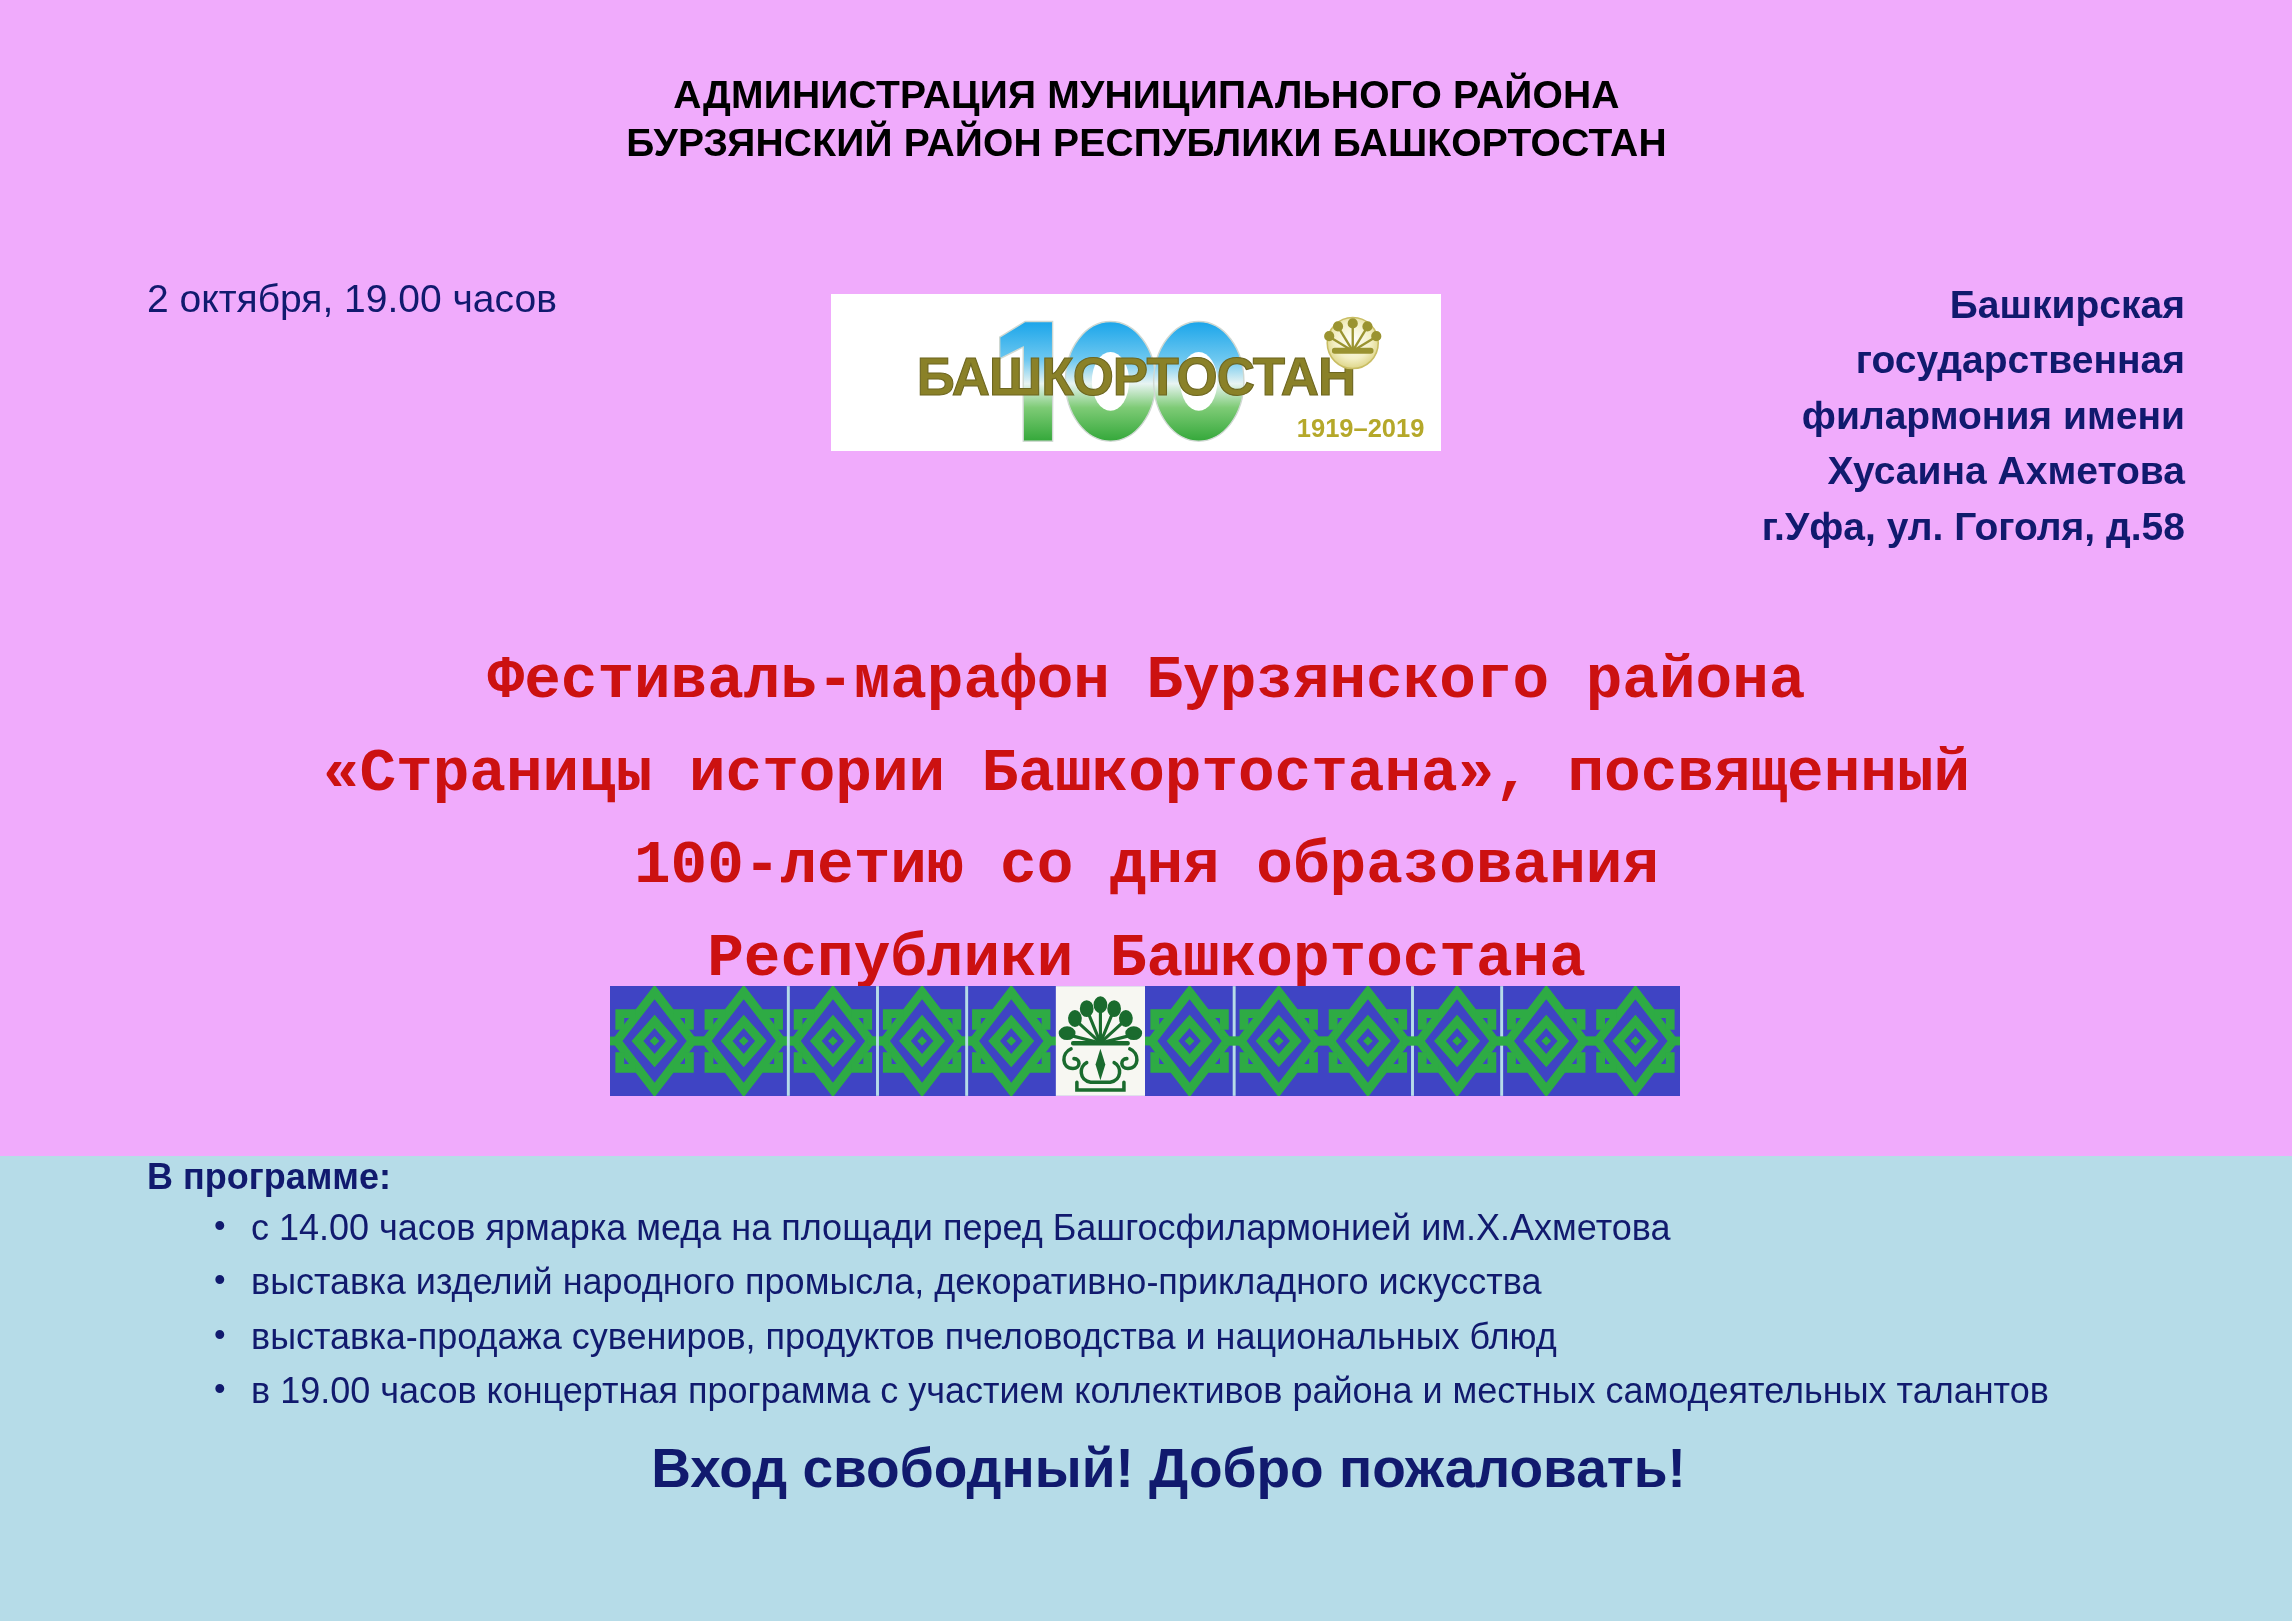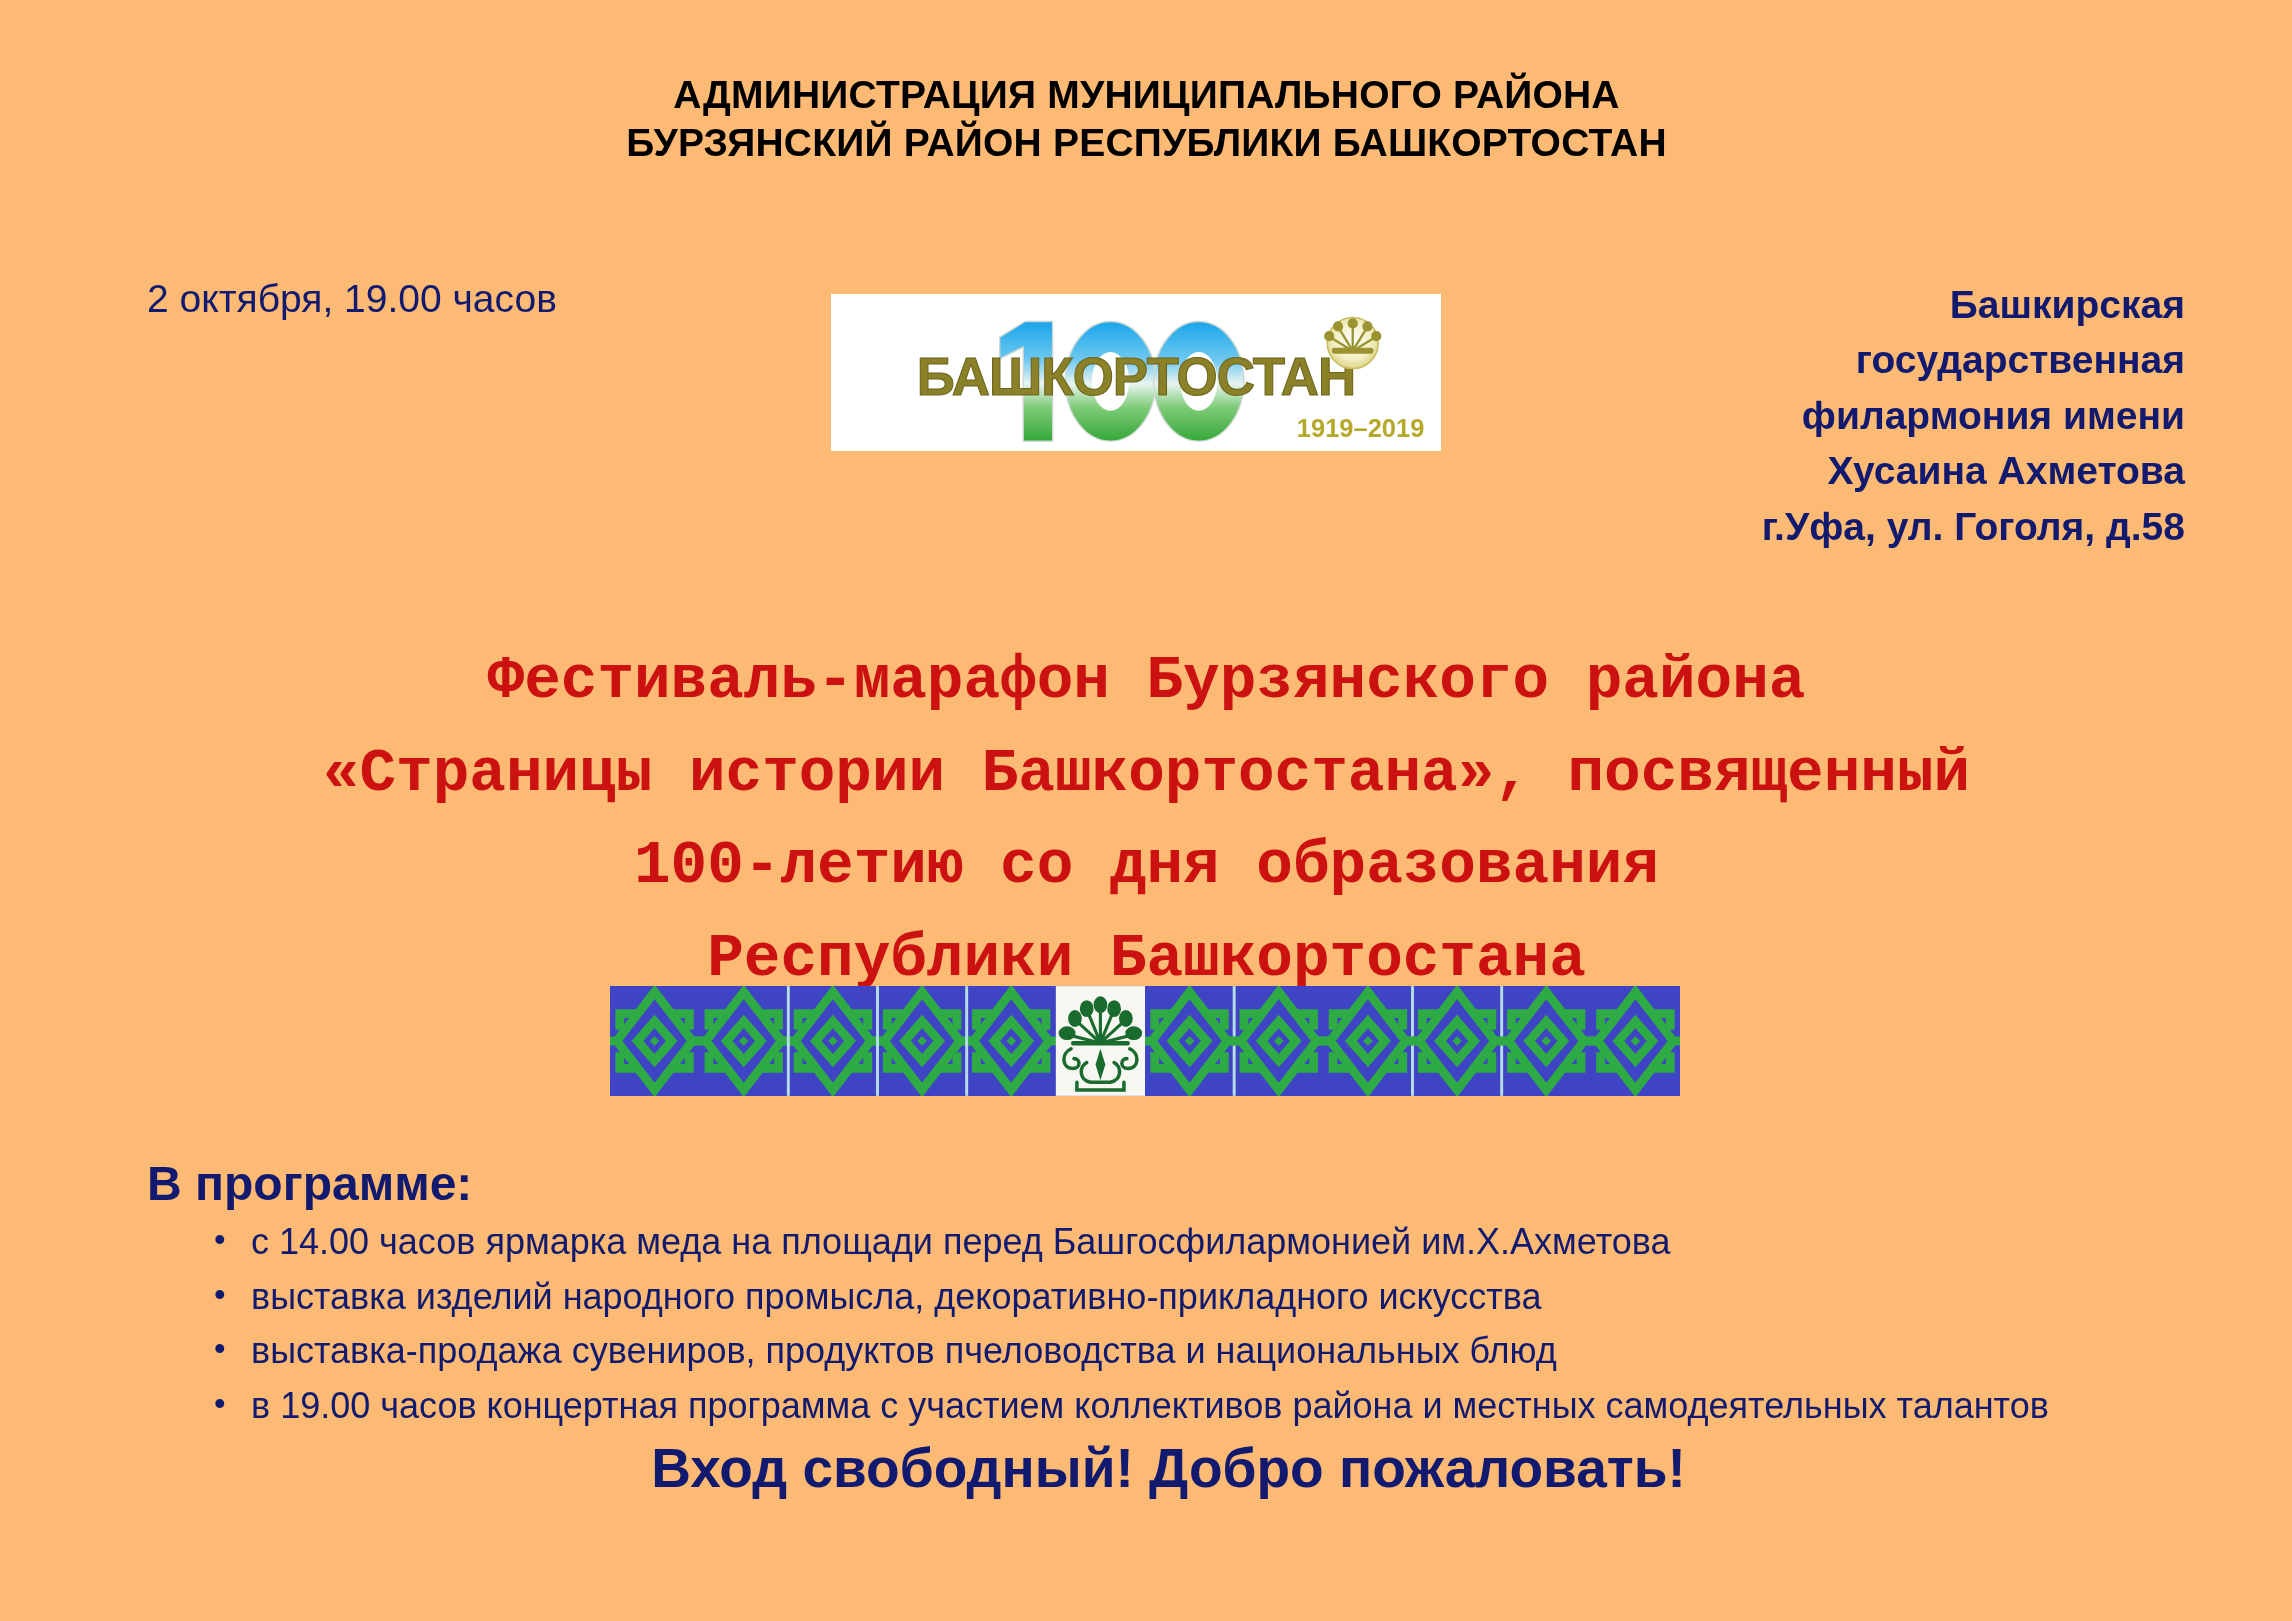--- a/index.html
+++ b/index.html
@@ -10,22 +10,22 @@
     width: 2293px;
     height: 1621px;
     background: #b6dce8;
     font-family: "Liberation Sans", sans-serif;
     overflow: hidden;
     position: relative;
   }
   .poster {
     position: relative;
     width: 2293px;
-    height: 1621px;
-    background: #fdba74;
+    height: 1156px;
+    background: #f0abfc;
   }
 
   
   .header {
     position: absolute;
     top: 71px;
     left: 0;
     width: 2293px;
     text-align: center;
     color: #000000;
@@ -110,21 +110,21 @@
 
   
   .program {
     position: absolute;
     top: 1155px;
     left: 147px;
     width: 2019px;
     color: #111a6e;
   }
   .program-heading {
-    font-size: 48px;
+    font-size: 36px;
     font-weight: bold;
     margin: 0 0 5.9px 0;
     line-height: 1.2;
   }
   .program-list {
     list-style: none;
     margin: 0;
     padding: 0 0 0 61px;
   }
   .program-list li {

